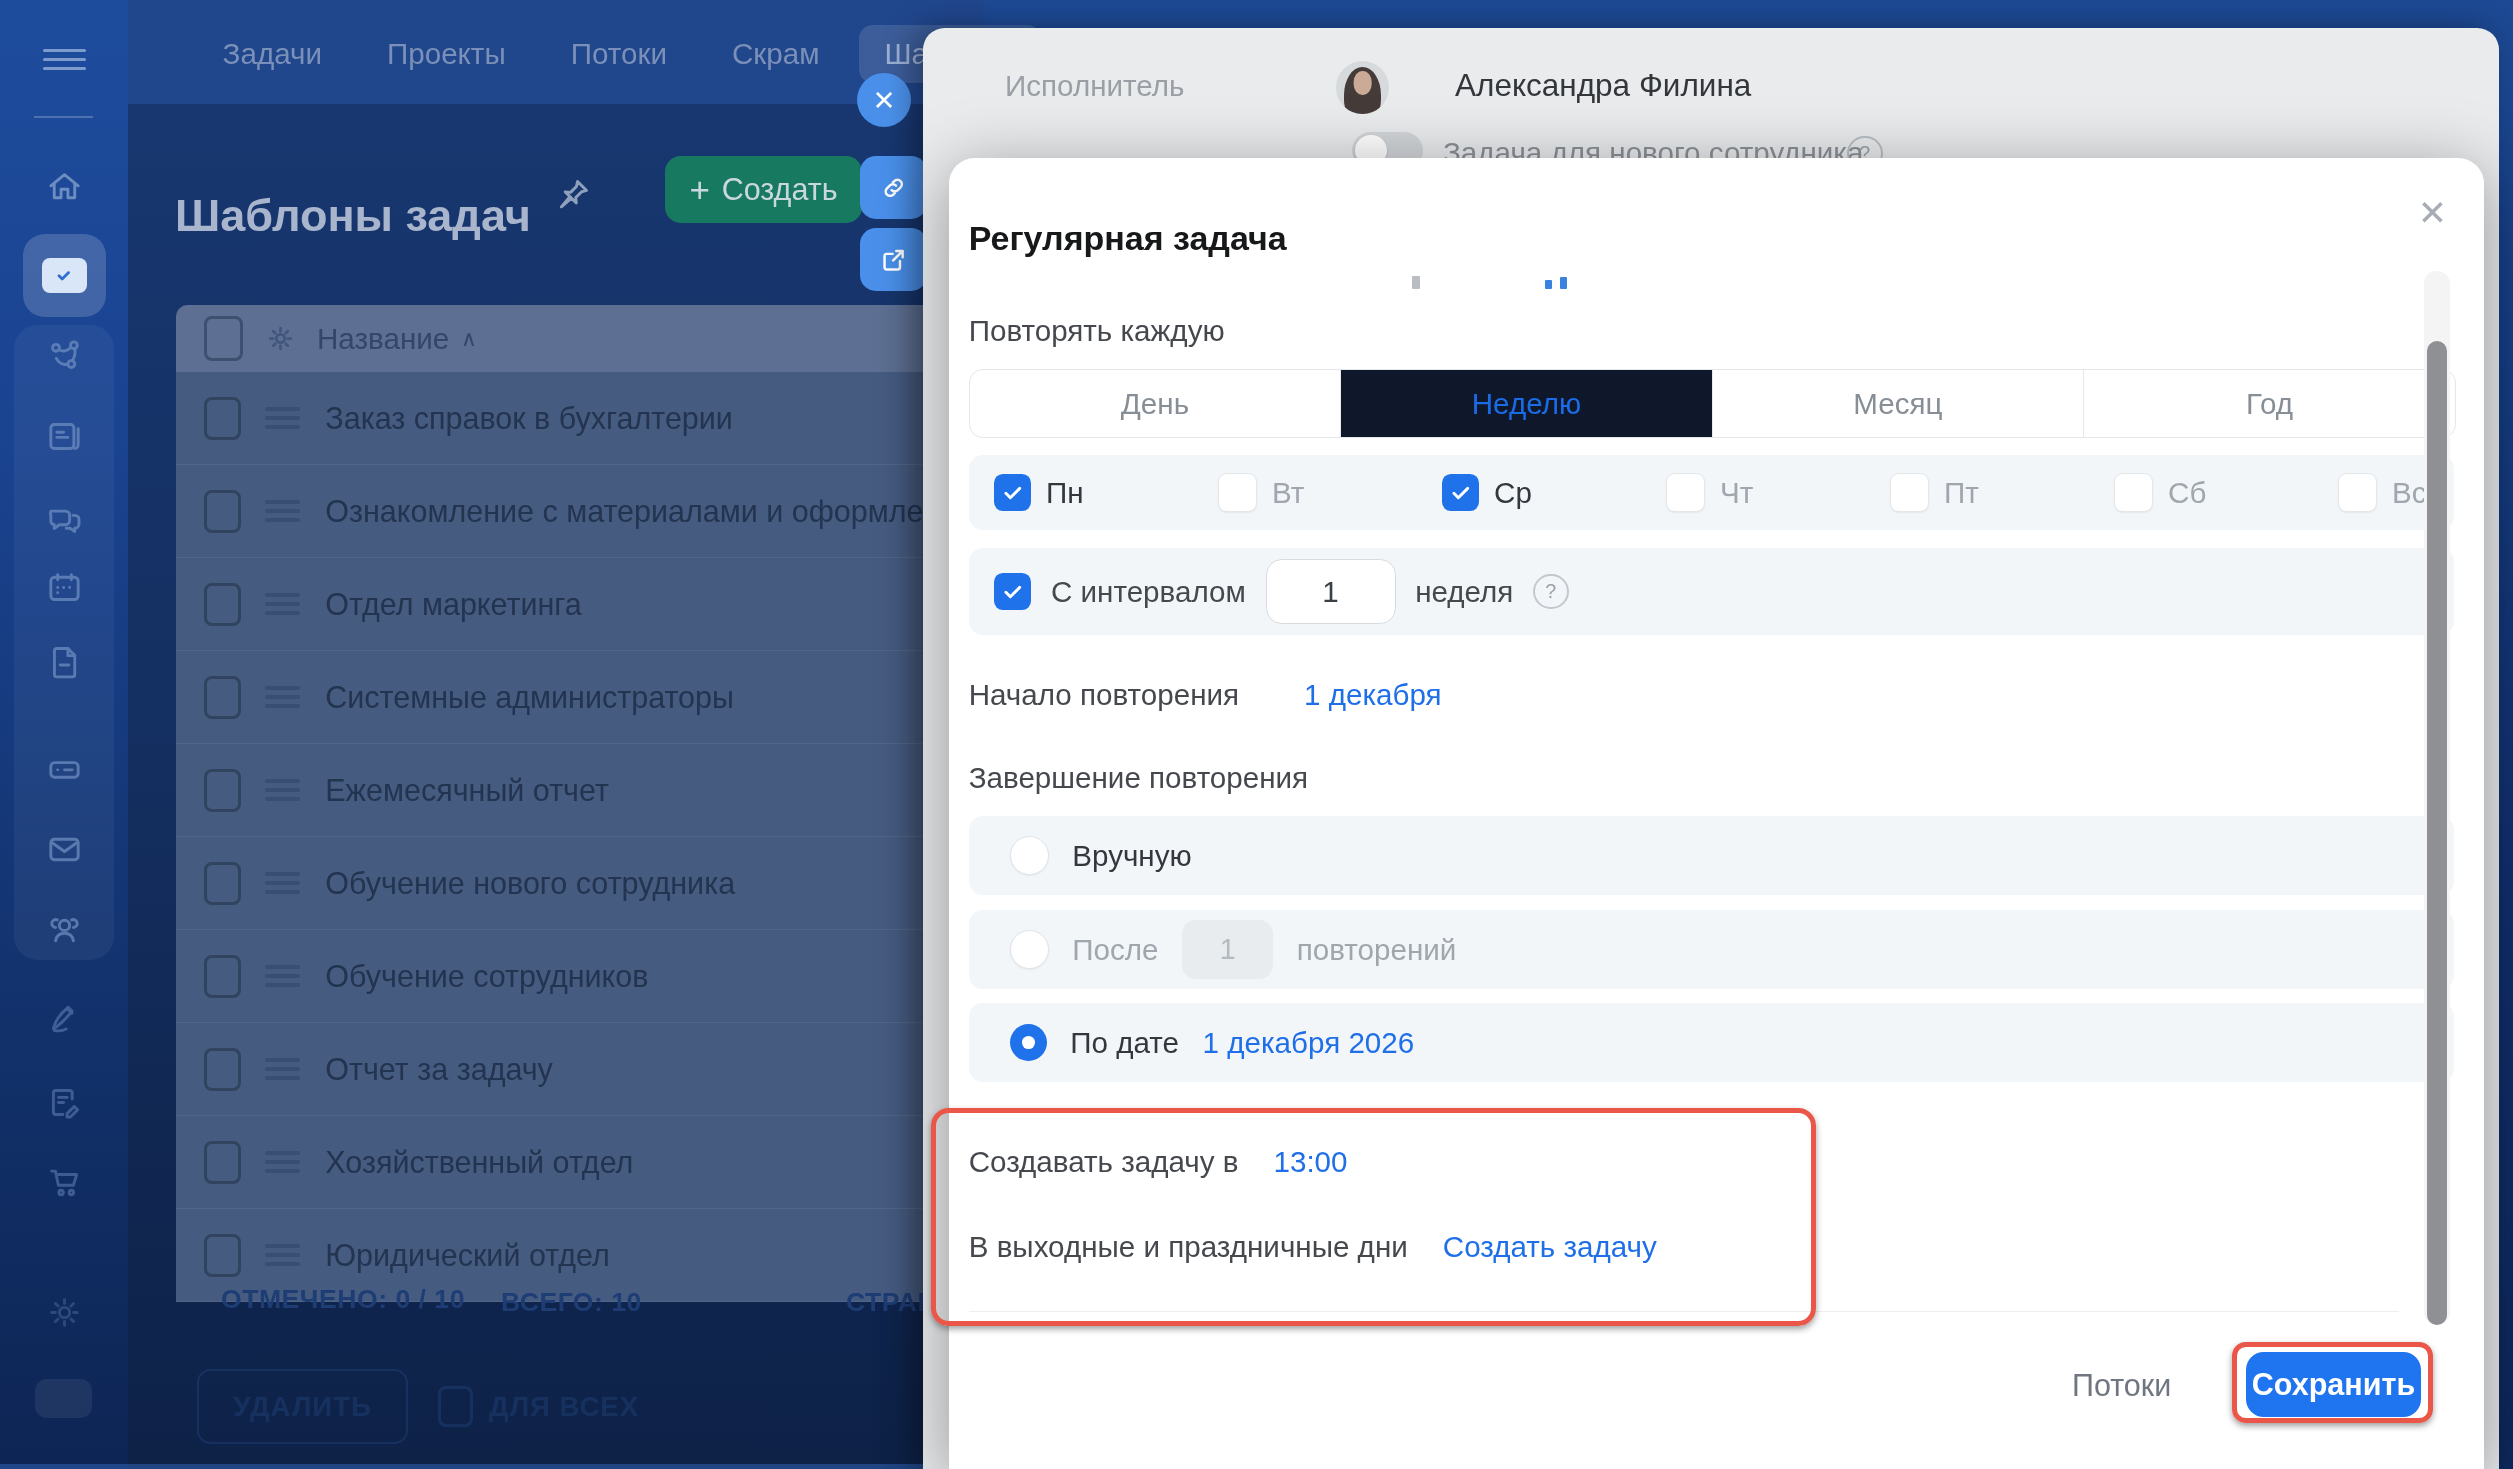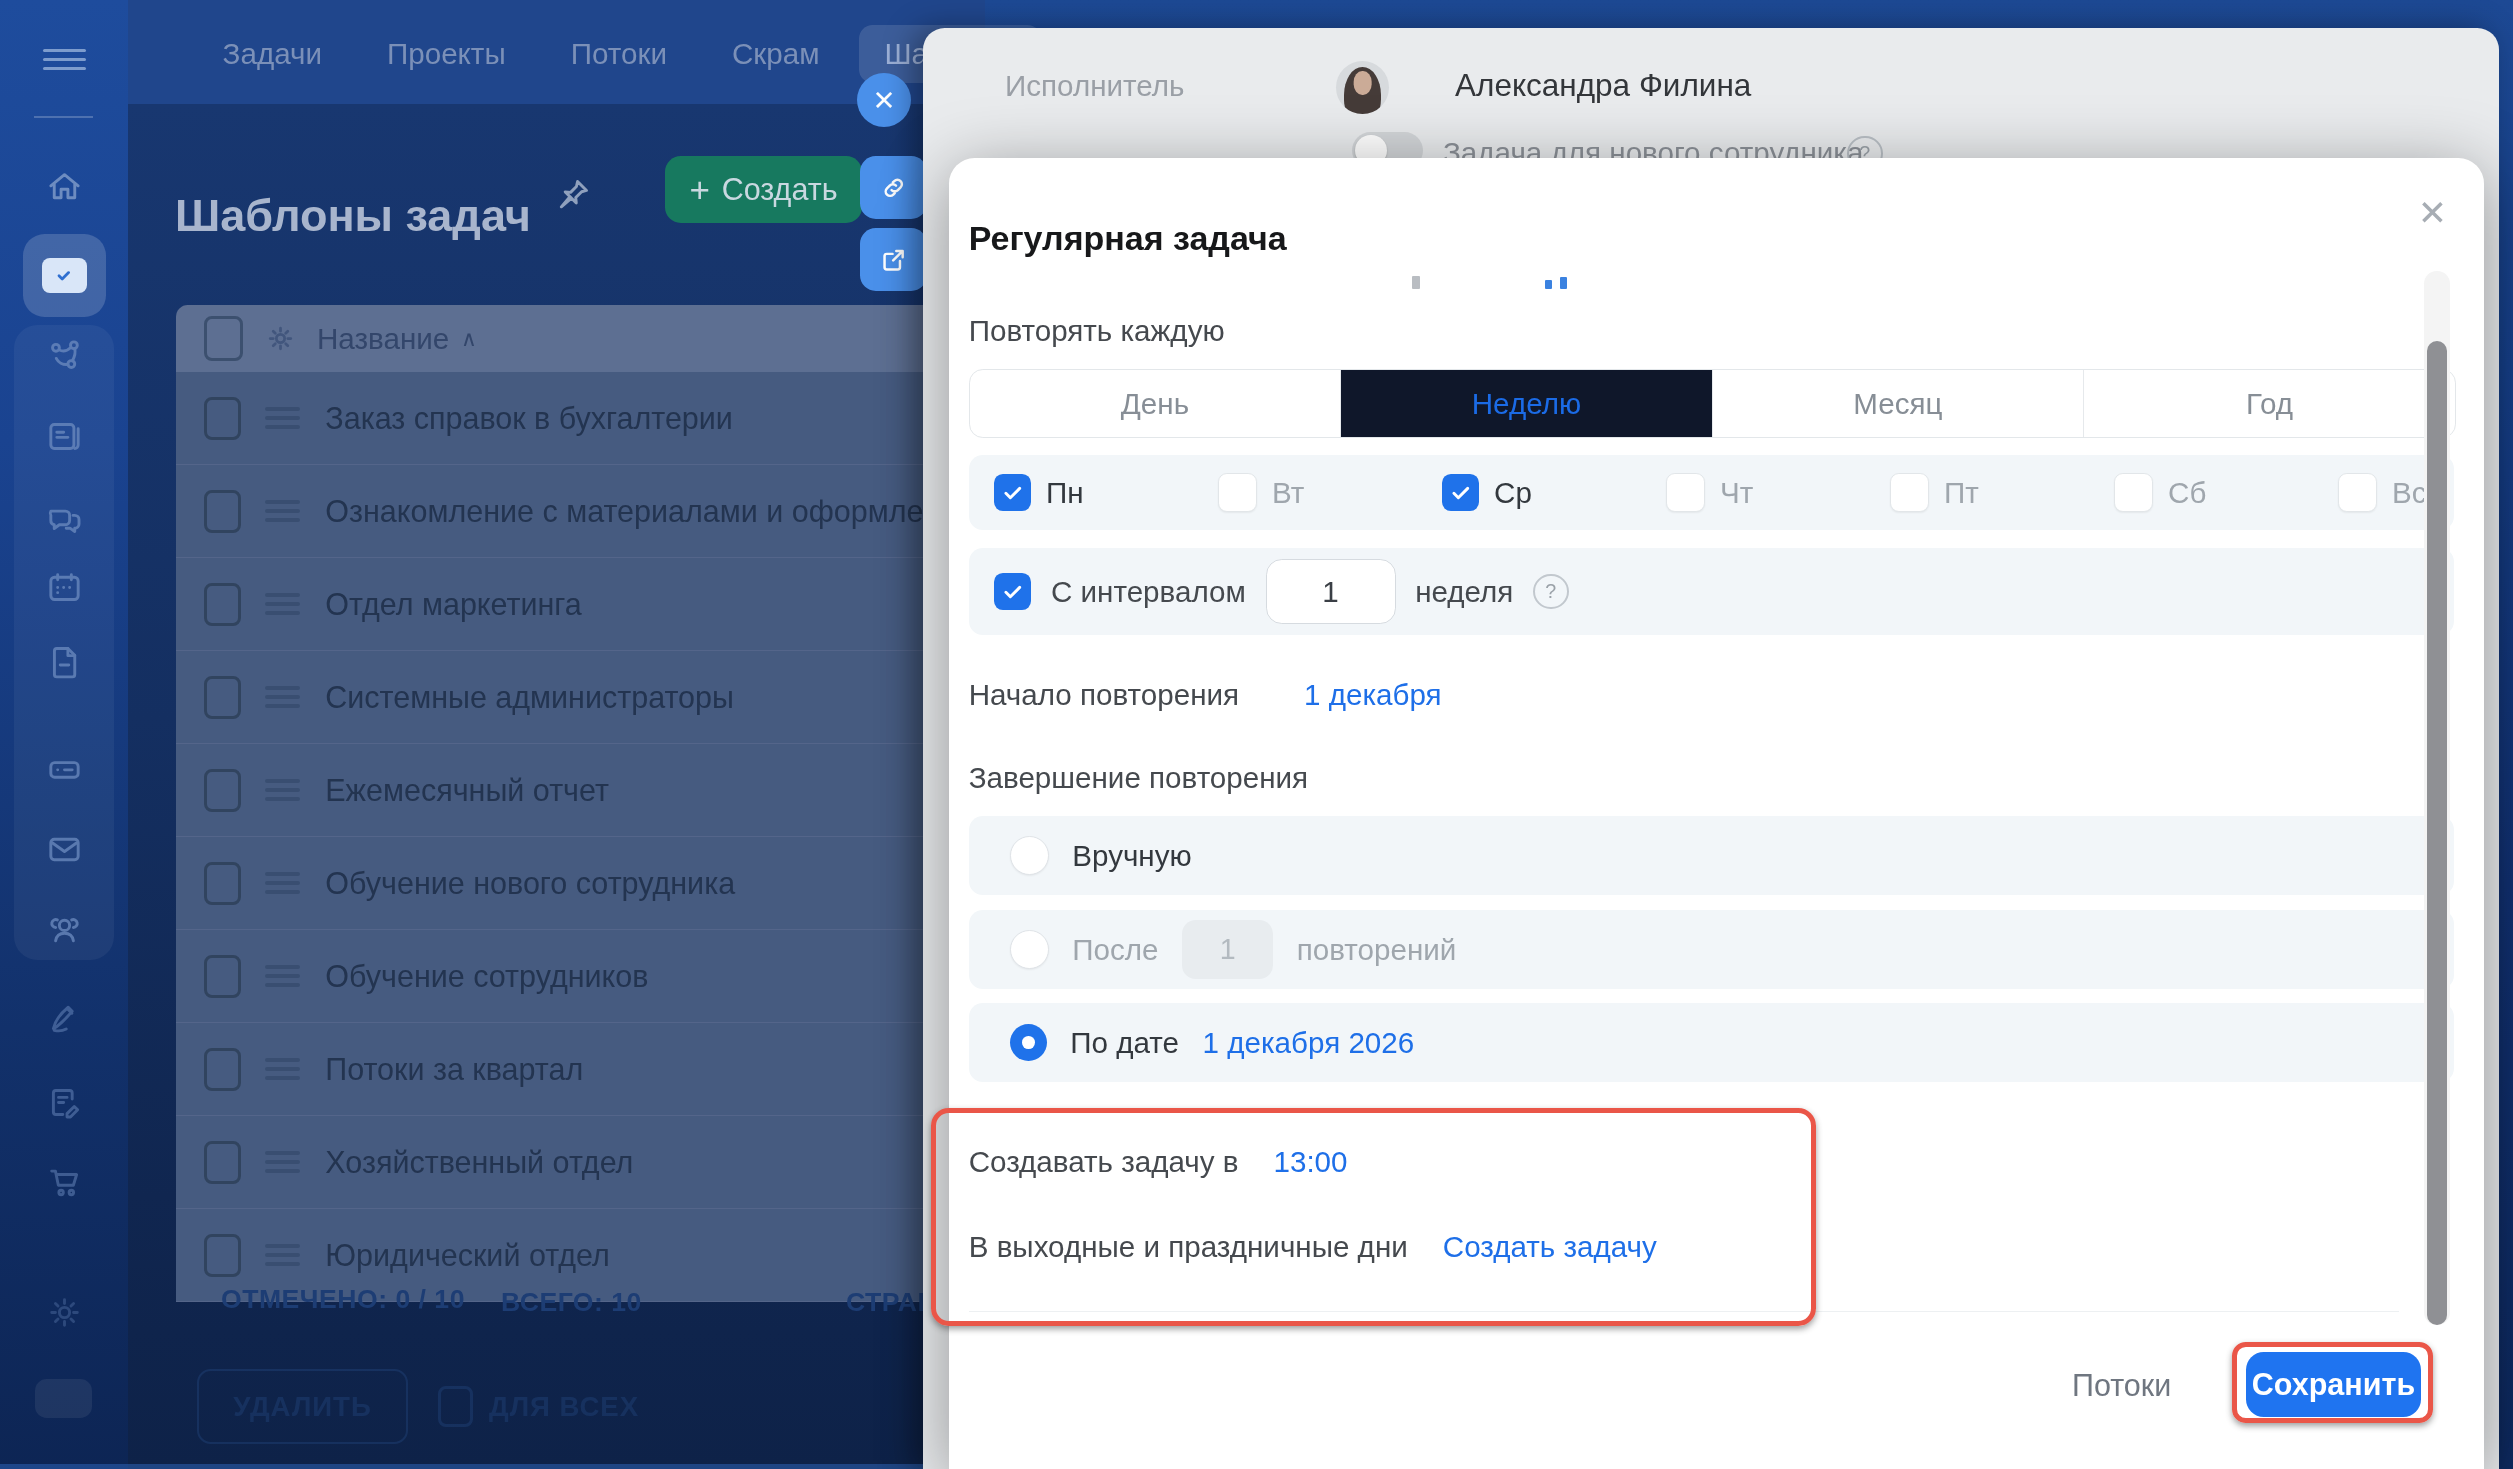--- a/index.html
+++ b/index.html
@@ -329,21 +329,21 @@
       </span>
       <span class="tname">Обучение сотрудников</span>
     </div>
   <div class="trow">
       <span class="rcb"></span>
       <span class="handle">
         <i></i>
         <i></i>
         <i></i>
       </span>
-      <span class="tname">Потоки за квартал</span>
+      <span class="tname">Отчет за задачу</span>
     </div>
   <div class="trow">
       <span class="rcb"></span>
       <span class="handle">
         <i></i>
         <i></i>
         <i></i>
       </span>
       <span class="tname">Хозяйственный отдел</span>
     </div>

